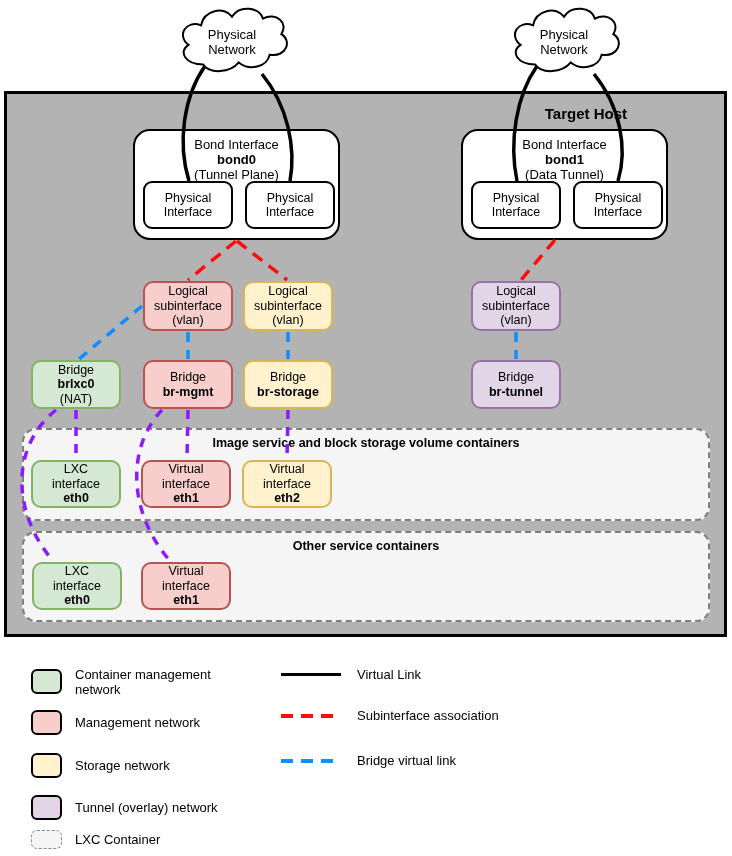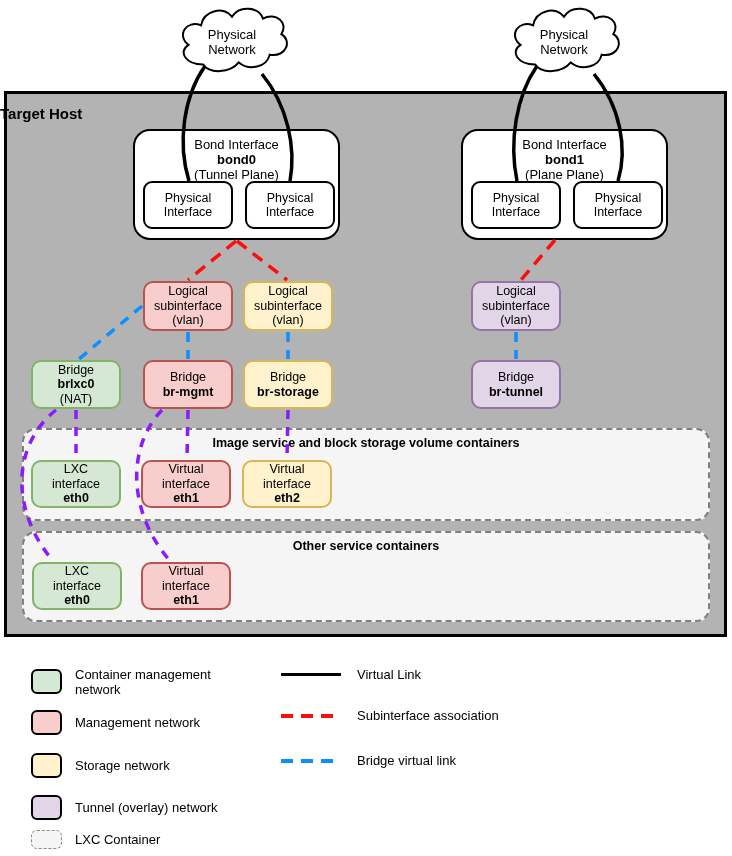--- a/index.html
+++ b/index.html
@@ -6,21 +6,21 @@
   .stage{
     position:relative;width:732px;height:856px;background:#ffffff;overflow:hidden;
     font-family:"Liberation Sans","DejaVu Sans",sans-serif;color:#000;
   }
   
   .host{
     position:absolute;left:4px;top:91px;width:723px;height:546px;
     background:#b3b3b3;border:3px solid #000;box-sizing:border-box;z-index:1;
   }
   .host-title{
-    position:absolute;left:0;top:105px;width:627px;text-align:left;
+    position:absolute;left:0;top:105px;width:627px;text-align:right;
     font-weight:bold;font-size:15px;z-index:2;
   }
   
   .cloud{position:absolute;z-index:6;}
   .cloud svg{position:absolute;left:0;top:0;width:100%;height:100%;}
   .cloud-label{
     position:absolute;left:0;top:24px;width:100%;text-align:center;
     font-size:13px;line-height:15px;
   }
   
@@ -136,21 +136,21 @@
         <span>Physical Interface</span>
       </div>
     <div class="phy" style="left:110px">
         <span>Physical Interface</span>
       </div>
   </div>
 
   <div class="bond" style="left:461px;top:129px">
     <div>Bond Interface</div>
     <div class="nm">bond1</div>
-    <div>(Plane Plane)</div>
+    <div>(Data Tunnel)</div>
     <div class="phy" style="left:8px">
         <span>Physical Interface</span>
       </div>
     <div class="phy" style="left:110px">
         <span>Physical Interface</span>
       </div>
   </div>
 
   <div class="node red" style="left:143px;top:281px;width:90px;height:50px">
     <div>Logical</div>

